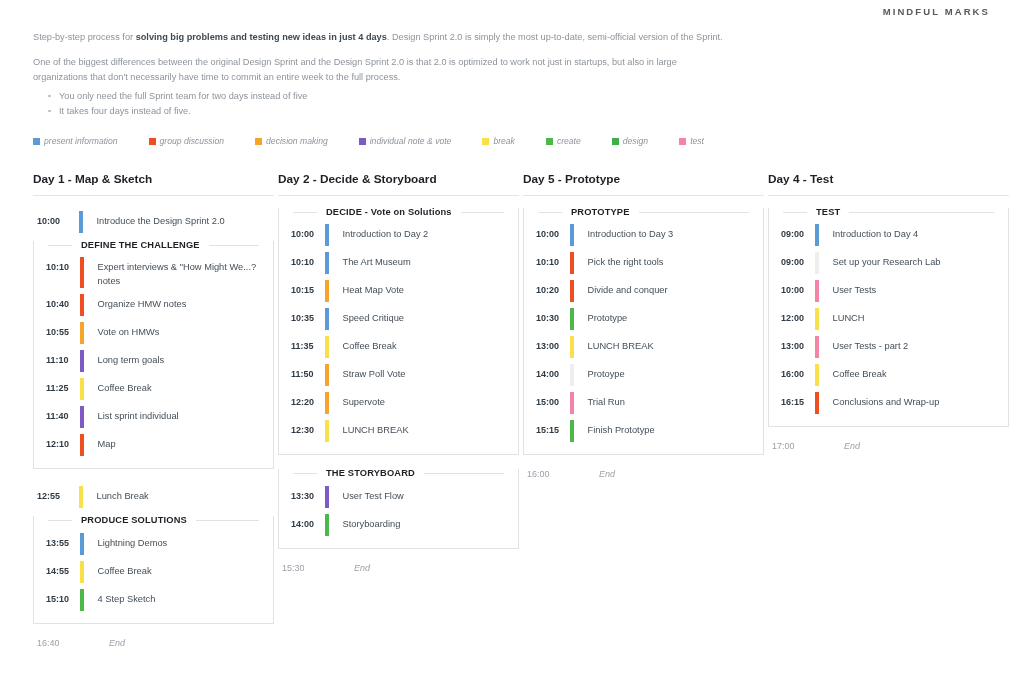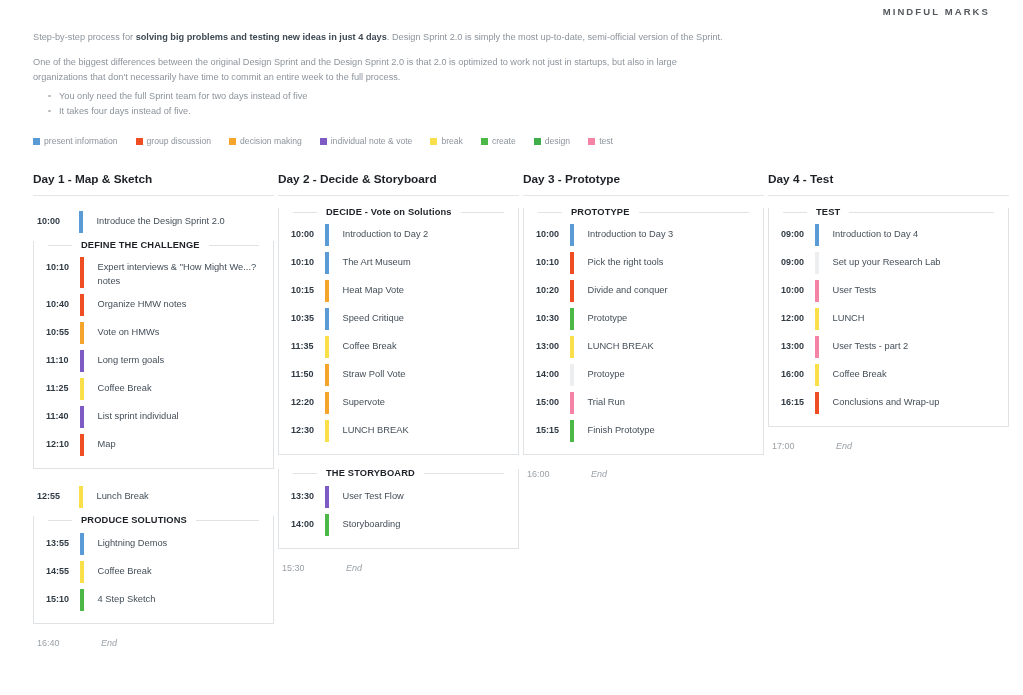--- a/index.html
+++ b/index.html
@@ -65,23 +65,24 @@
     top: 6px;
     width: 2.5px; height: 2.5px;
     background: #b6bcc2;
     border-radius: 50%;
   }
 
   
   .legend {
     display: flex;
     align-items: center;
-    gap: 18px;
+    gap: 31px;
     margin-top: 17px;
     flex-wrap: wrap;
+    font-style: italic;
   }
   .legend-item {
     display: flex;
     align-items: center;
     gap: 4px;
   }
   .legend-swatch {
     width: 7px; height: 7px;
     display: inline-block;
     flex: 0 0 auto;
@@ -189,20 +190,21 @@
     left: 0; right: 0; top: 0;
     height: 1px;
     background: transparent;
   }
 
   
   .end-row {
     display: flex;
     align-items: center;
     padding-left: 4px;
+    gap: 8px;
   }
   .end-row .time {
     width: 46px;
     flex: 0 0 46px;
     font-size: 9px;
     color: #9aa1a8;
     font-weight: 400;
   }
   .end-row .label {
     font-size: 9px;
@@ -414,21 +416,21 @@
             <div class="bar" style="background: rgb(76, 184, 71);"></div>
             <div class="label">Storyboarding</div>
           </div>
         </div>
         <div class="end-row">
           <div class="time">15:30</div>
           <div class="label">End</div>
         </div>
       </div>
       <div class="day-col">
-        <div class="day-title">Day 3 - Prototype</div>
+        <div class="day-title">Day 5 - Prototype</div>
         <div class="group" style="border-top: none;">
           <div class="group-legend" style="margin-top: 0px; padding-top: 0px; position: relative; top: -0.5px; align-items: center;">
             <span class="rule rule-left" style="background: rgb(223, 227, 230);"></span>
             <span class="group-title" style="line-height: 1; transform: translateY(-0.5px);">PROTOTYPE</span>
             <span class="rule rule-right" style="background: rgb(223, 227, 230);"></span>
           </div>
           <div class="row">
             <div class="time">10:00</div>
             <div class="bar" style="background: rgb(91, 155, 213);"></div>
             <div class="label">Introduction to Day 3</div>

